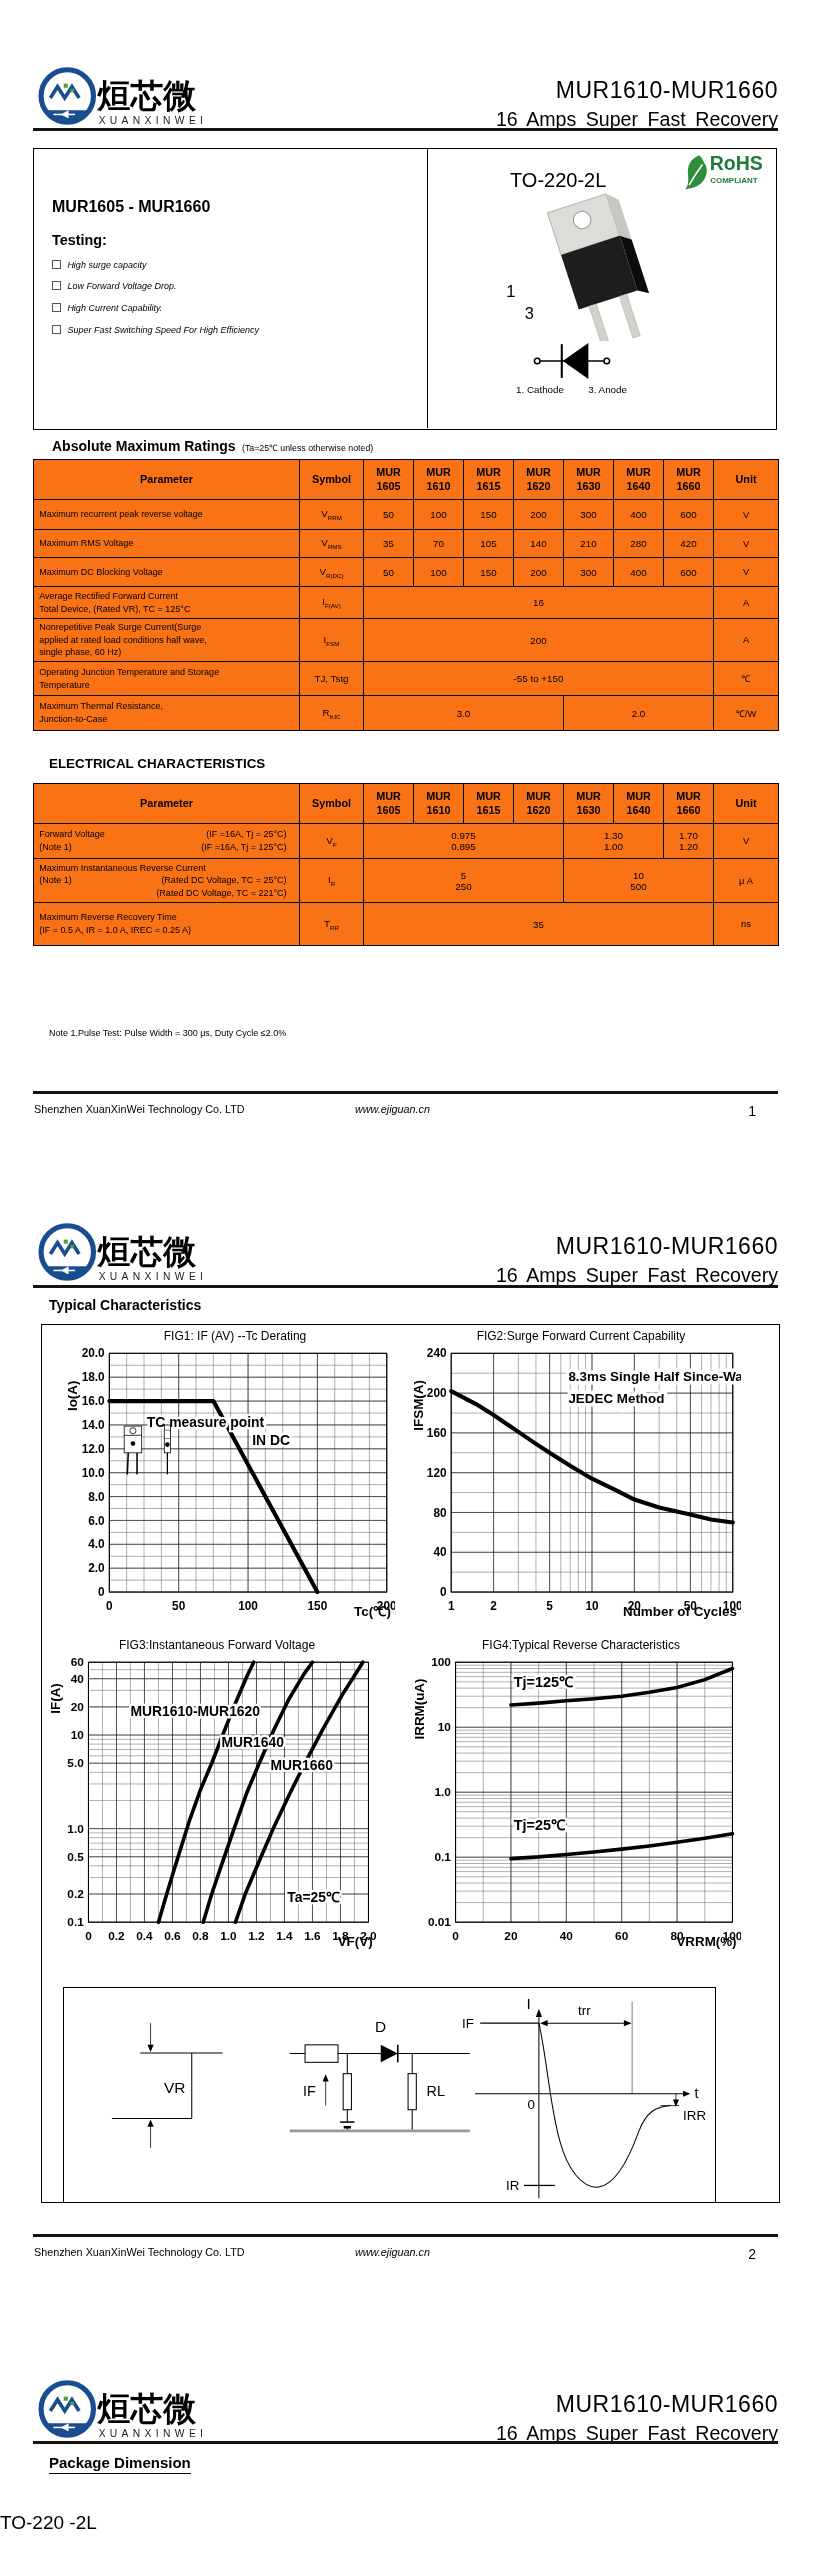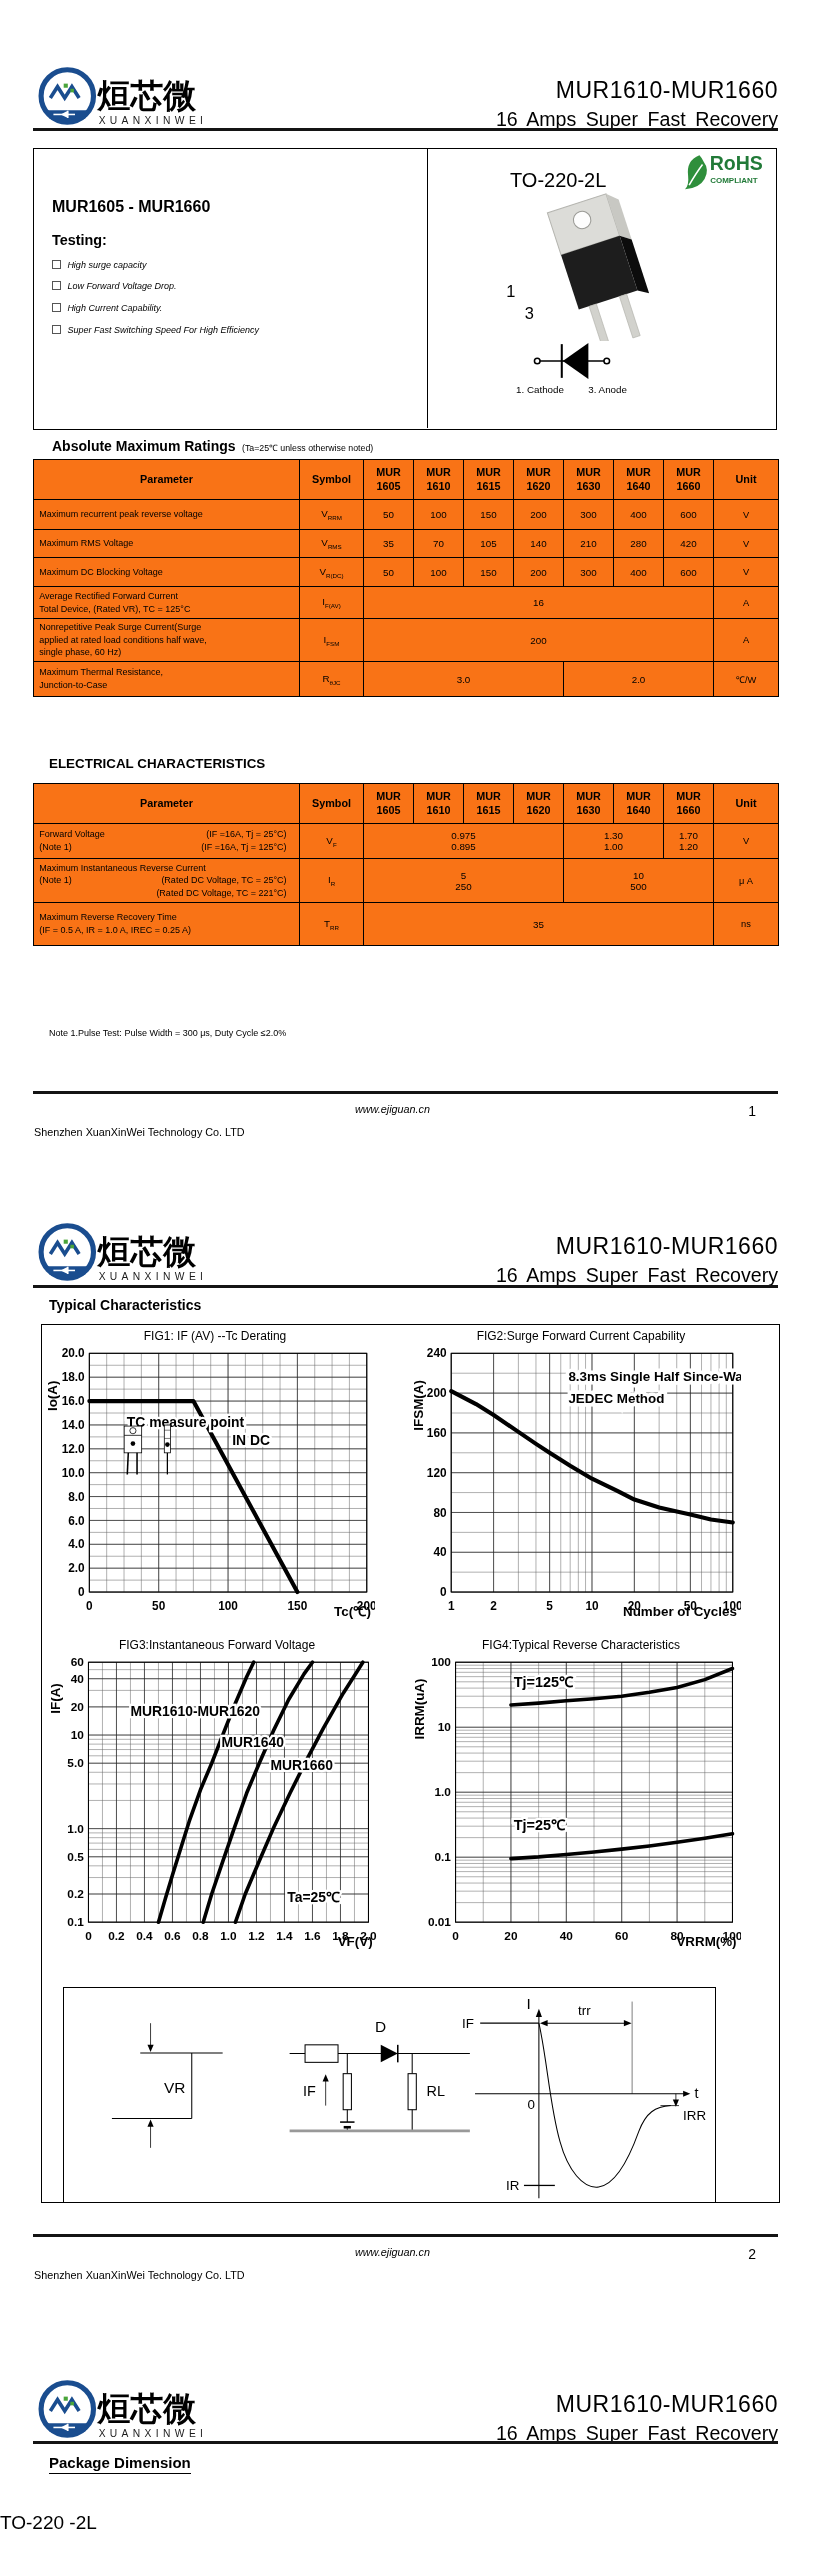--- a/index.html
+++ b/index.html
@@ -4,21 +4,21 @@
 <style>
   html,body{margin:0;padding:0;background:#e8e8e8;}
   .sheet{position:relative;width:818px;height:3470px;background:#ffffff;
          font-family:"Liberation Sans",sans-serif;color:#000;overflow:hidden;}
   .abs{position:absolute;}
   .rule{position:absolute;left:33px;width:745px;height:3.1px;background:#141414;}
   .brand{position:absolute;right:40px;text-align:right;}
   .brand .t1{font-size:23px;letter-spacing:0.5px;}
   .brand .t2{font-size:19.6px;word-spacing:4.1px;margin-top:4.1px;}
   .footer{position:absolute;left:0;width:818px;font-size:10.8px;}
-  .footer .co{position:absolute;left:34px;top:0;margin-top:23px;}
+  .footer .co{position:absolute;left:34px;top:0;}
   .footer .site{position:absolute;left:355px;top:0;font-style:italic;}
   .footer .pg{position:absolute;right:62px;top:0;font-size:14px;}
   .featbox{position:absolute;left:33px;top:148px;width:742px;height:280px;border:1.5px solid #000;}
   .featdiv{position:absolute;left:427px;top:148px;width:1px;height:280px;background:#000;}
   .chk{display:inline-block;width:6.7px;height:6.7px;border:0.8px solid #555;margin-right:6.7px;vertical-align:-0.5px;}
   .feat{position:absolute;left:52px;font-size:9px;font-style:italic;}
   .t{border-collapse:collapse;table-layout:fixed;width:744px;position:absolute;left:33px;background:#f97316;border:1.5px solid #000;}
   .t td,.t th{border:1px solid #000;padding:0 1px;vertical-align:middle;}
   .t th{font-size:10.8px;font-weight:700;text-align:center;line-height:1.25;}
   .t .pc{font-size:9px;text-align:left;padding:1.5px 5.2px;line-height:1.4;}
@@ -173,20 +173,29 @@
     <tr style="height:43px">
       <td class="pc">
             <div>Nonrepetitive Peak Surge Current(Surge</div>
             <div>applied at rated load conditions half wave,</div>
             <div>single phase, 60 Hz)</div>
           </td>
       <td class="sc"><span>I</span><sub>FSM</sub></td>
       <td class="vc" colspan="7">200</td>
       <td class="uc">A</td>
     </tr>
+    <tr style="height:34px">
+      <td class="pc">
+            <div>Operating Junction Temperature and Storage</div>
+            <div>Temperature</div>
+          </td>
+      <td class="sc"><span>TJ, Tstg</span></td>
+      <td class="vc" colspan="7">-55 to +150</td>
+      <td class="uc">℃</td>
+    </tr>
     <tr style="height:35px">
       <td class="pc">
             <div>Maximum Thermal Resistance,</div>
             <div>Junction-to-Case</div>
           </td>
       <td class="sc"><span>R</span><sub>θJC</sub></td>
       <td class="vc" colspan="4">3.0</td>
       <td class="vc" colspan="3">2.0</td>
       <td class="uc">℃/W</td>
     </tr>
@@ -296,21 +305,21 @@
   </svg>
   <div class="brand" style="top:1233px">
     <div class="t1">MUR1610-MUR1660</div>
     <div class="t2">16 Amps Super Fast Recovery</div>
   </div>
   <div class="rule" style="top:1285px"></div>
 
   <div class="abs secttl" style="left:49px;top:1297px">Typical Characteristics</div>
   <div class="chartsbox"></div>
 
-  <div class="fig" style="left:45px;top:1329px">
+  <div class="fig" style="left:65px;top:1329px">
     <div class="figtitle">FIG1: IF (AV) --Tc  Derating</div>
     <svg width="330" height="276" viewBox="0 0 640 535">
         <line x1="86" y1="16" x2="86" y2="479" stroke="#666" stroke-width="1"></line>
         <line x1="119.625" y1="16" x2="119.625" y2="479" stroke="#666" stroke-width="1"></line>
         <line x1="153.25" y1="16" x2="153.25" y2="479" stroke="#666" stroke-width="1"></line>
         <line x1="186.875" y1="16" x2="186.875" y2="479" stroke="#666" stroke-width="1"></line>
         <line x1="220.5" y1="16" x2="220.5" y2="479" stroke="#666" stroke-width="1"></line>
         <line x1="254.125" y1="16" x2="254.125" y2="479" stroke="#666" stroke-width="1"></line>
         <line x1="287.75" y1="16" x2="287.75" y2="479" stroke="#666" stroke-width="1"></line>
         <line x1="321.375" y1="16" x2="321.375" y2="479" stroke="#666" stroke-width="1"></line>

